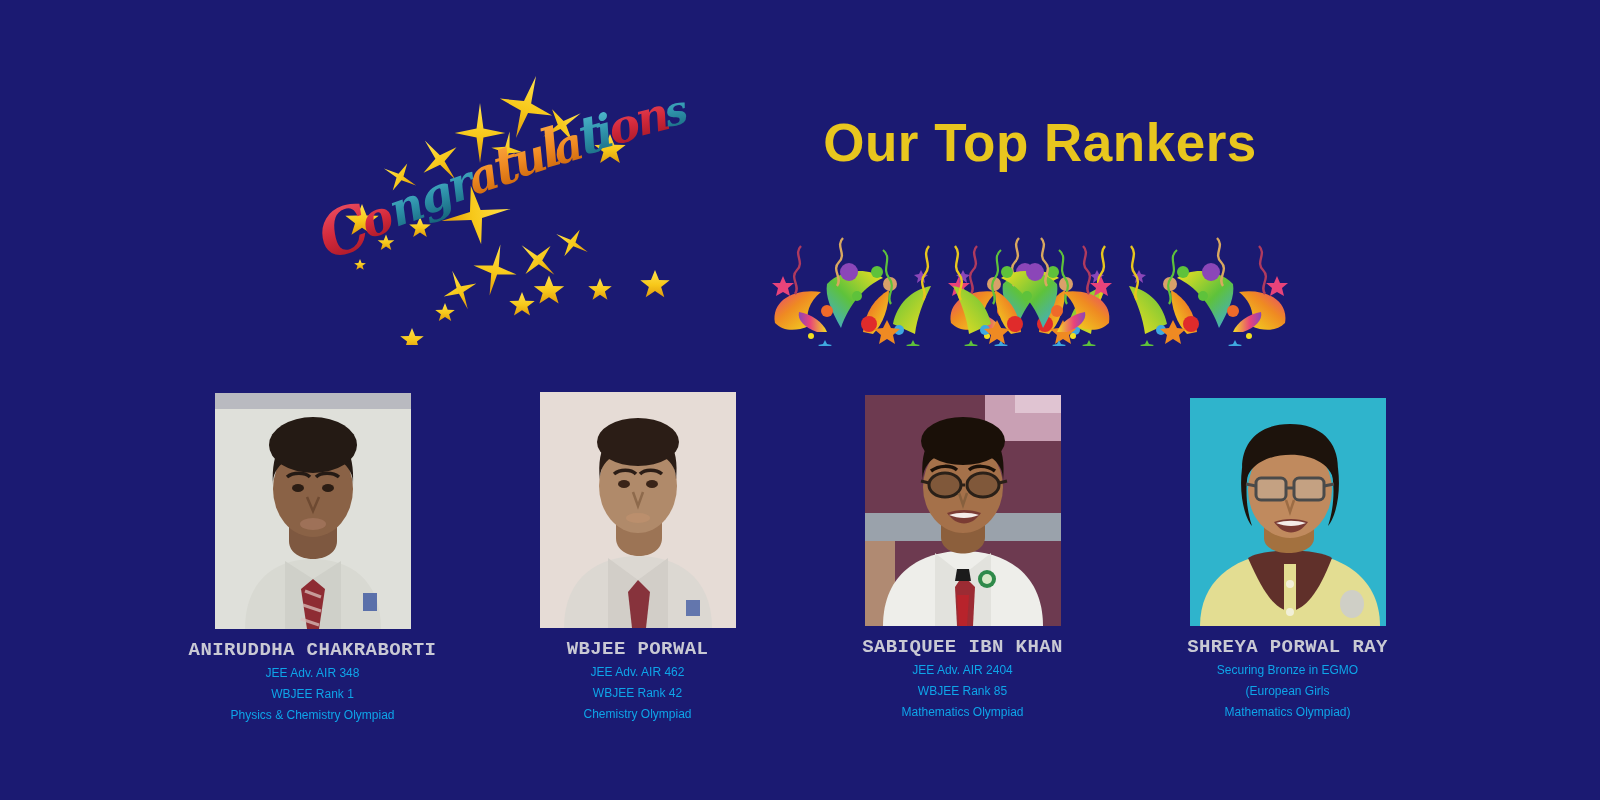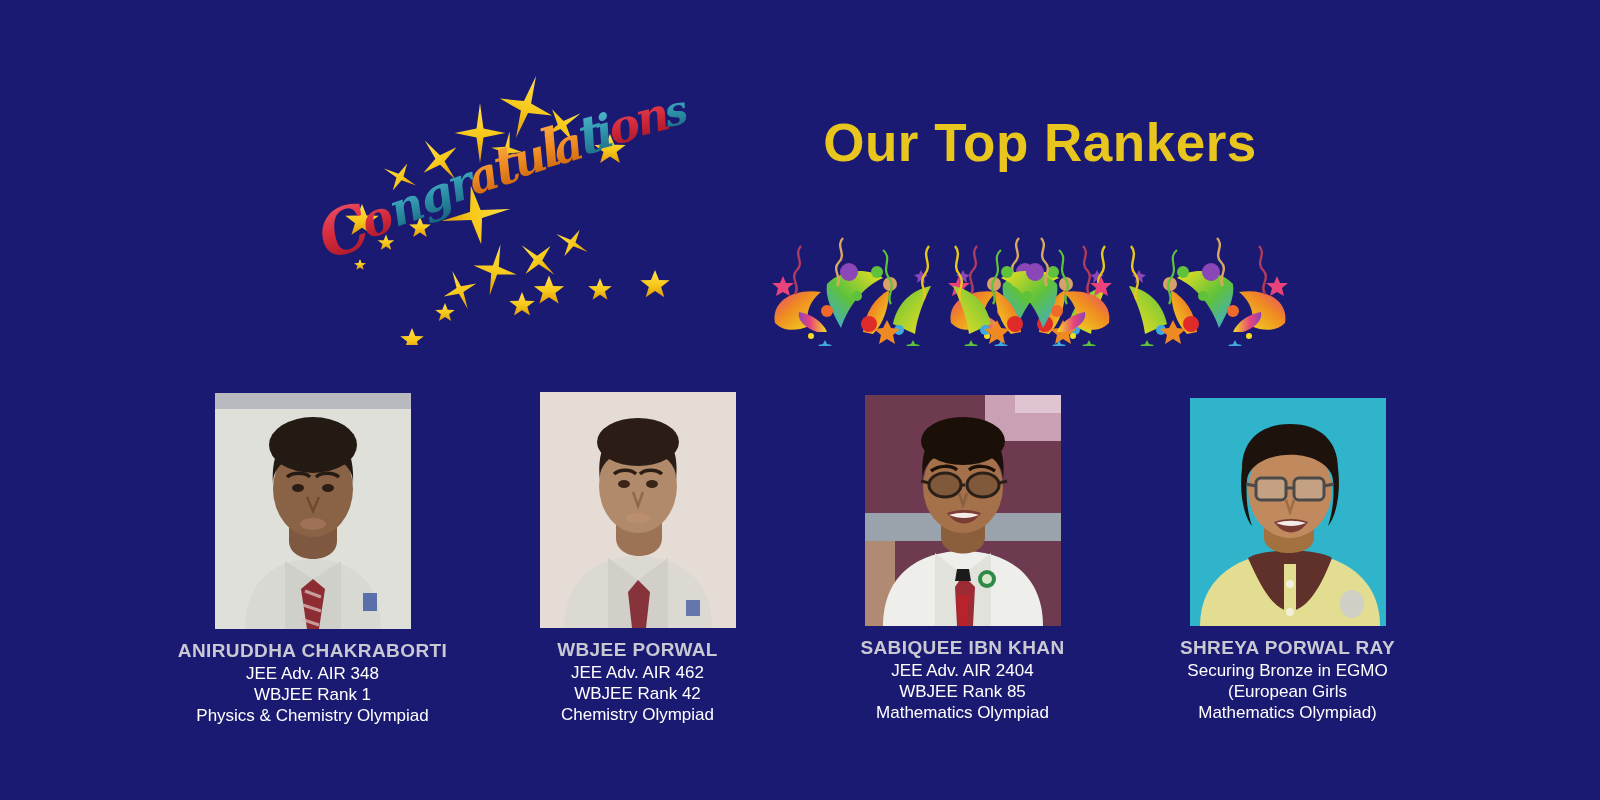--- a/index.html
+++ b/index.html
@@ -74,24 +74,25 @@
 
   .ranker-name {
     margin-top: 9px;
     color: #c9c9d4;
     font-size: 19px;
     font-weight: bold;
     letter-spacing: 0.4px;
     line-height: 25px;
     text-align: center;
     white-space: nowrap;
+    font-family: Liberation Mono, monospace;
   }
   .ranker-detail {
-    color: #ffffff;
-    font-size: 17px;
+    color: #0ea5e9;
+    font-size: 12px;
     line-height: 21px;
     text-align: center;
     white-space: nowrap;
   }
 
   
   .card-0 .photo-frame { margin-top: 5px; }
   .card-1 .photo-frame { margin-top: 4px; }
   .card-2 .photo-frame { margin-top: 7px; height: 231px; }
   .card-3 .photo-frame { margin-top: 10px; height: 228px; }

